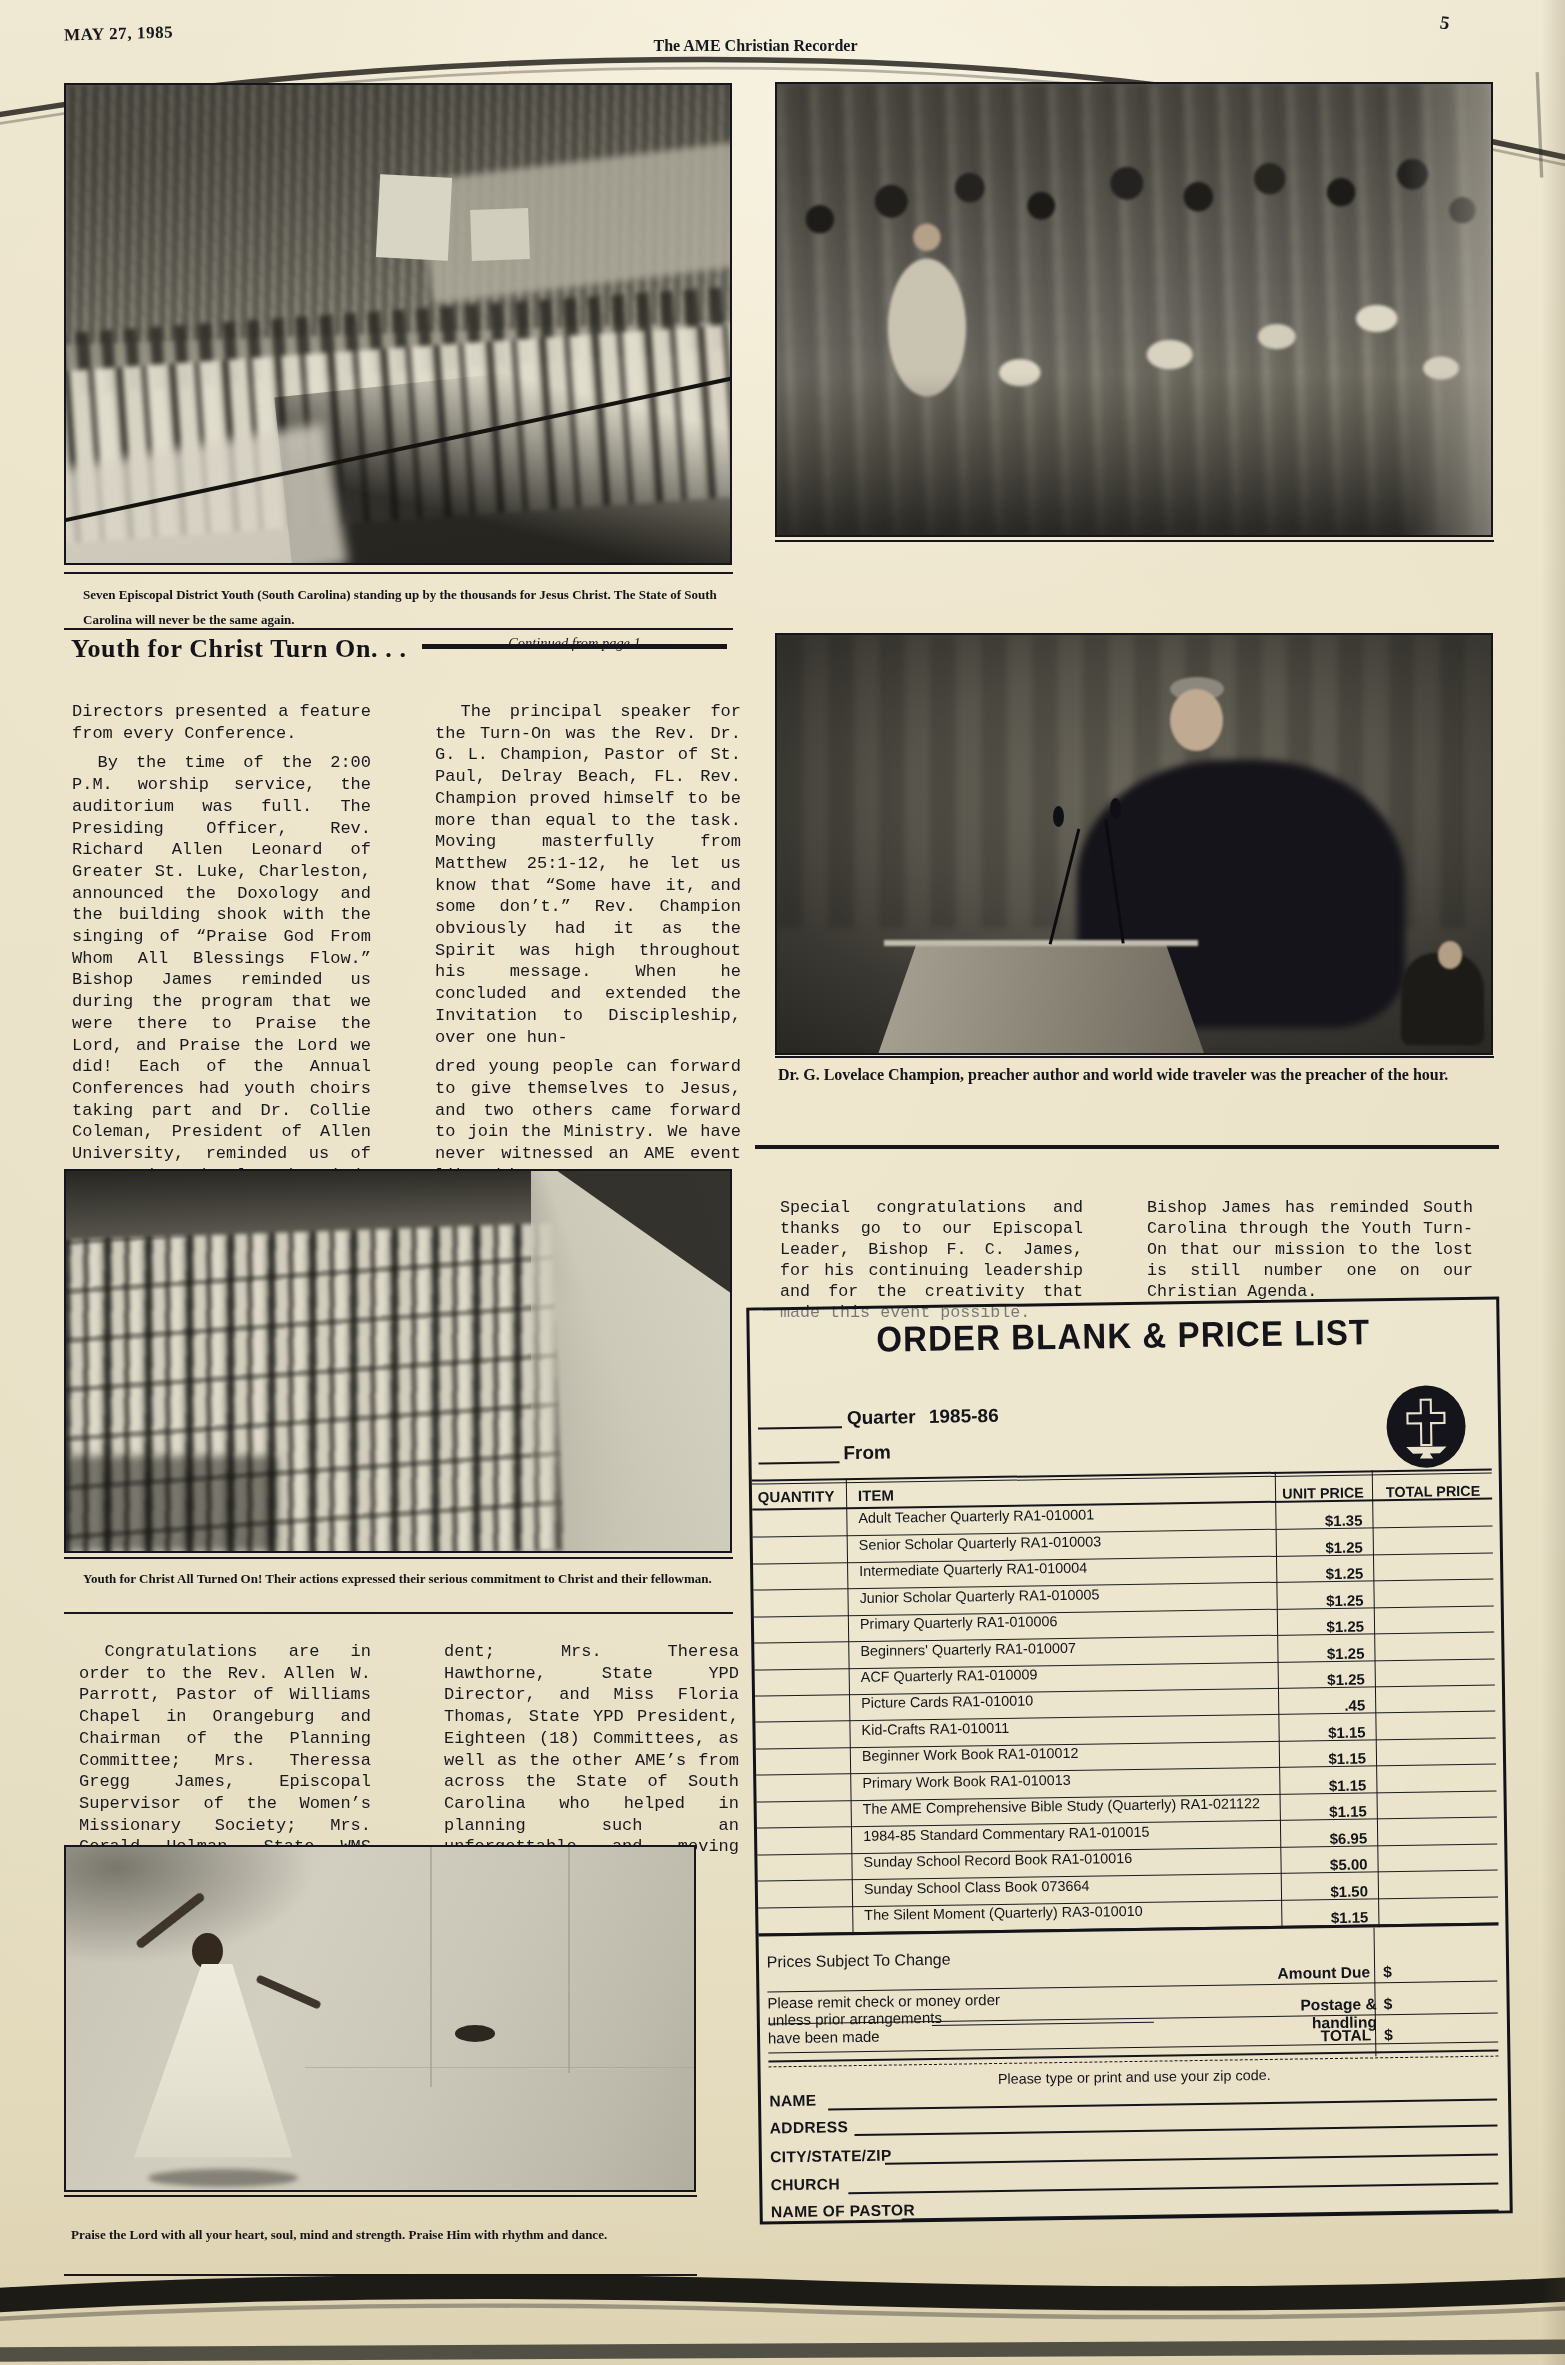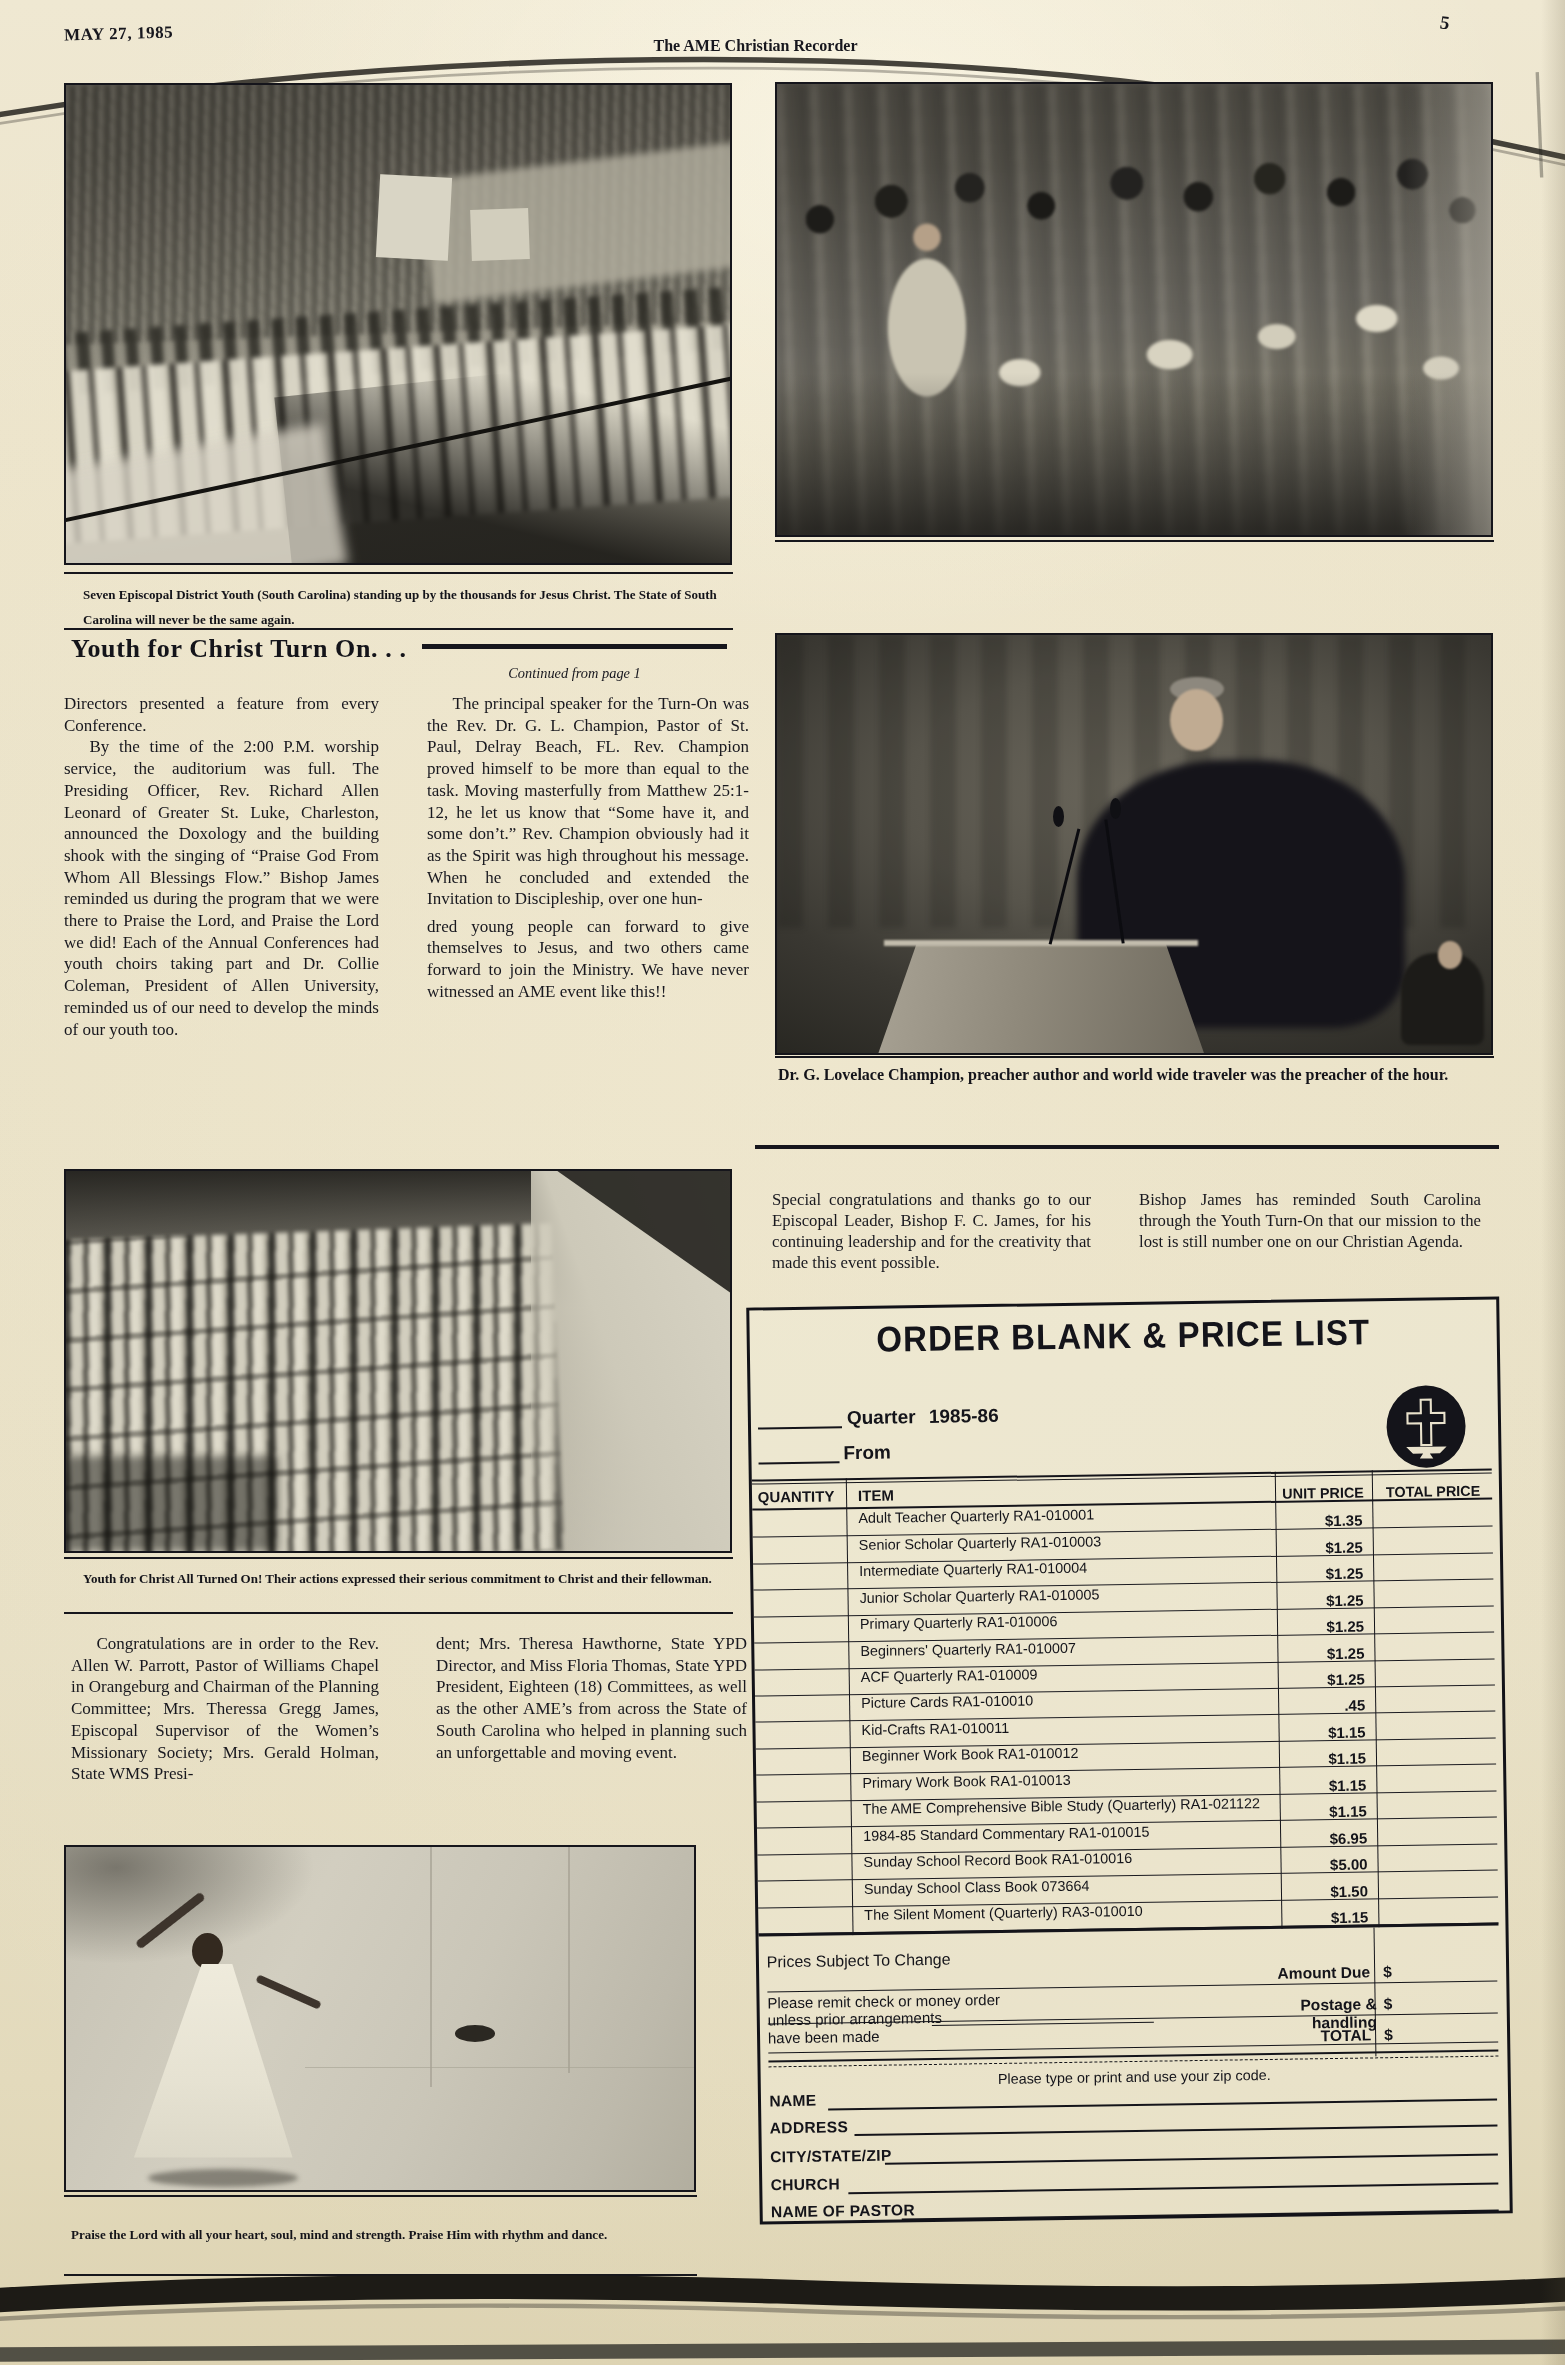--- a/index.html
+++ b/index.html
@@ -9,21 +9,21 @@
       radial-gradient(ellipse 60% 30% at 55% 6%, rgba(255,252,238,.55), transparent 70%),
       radial-gradient(ellipse 90% 70% at 50% 45%, rgba(248,241,220,.35), transparent 80%),
       linear-gradient(180deg,#efe8d2 0%, #ece4cb 18%, #e9e1c6 45%, #e7dfc4 70%, #e3dabc 88%, #ddd3b2 100%);}
   .abs{position:absolute;}
   .ly{position:absolute;}
   .rule{position:absolute;background:#16161c;}
   .photo{position:absolute;border:2.8px solid #15151b;overflow:hidden;background:#8a867a;}
   .cap{position:absolute;font-weight:bold;font-size:13px;line-height:25px;color:#14141a;}
   .cap2{font-size:16px;line-height:20px;}
   .bodycol{position:absolute;font-size:17px;line-height:21.7px;text-align:justify;color:#18181f;}
-  .bodycol p{margin:0;text-indent:25.5px;}
+  .bodycol p{margin:8px;text-indent:25.5px;font-family:Liberation Mono, monospace;}
   .bodycol p.noind{text-indent:0;}
   .bodycol p.gap{margin-top:5.6px;}
   .hl{position:absolute;font-weight:bold;font-size:26px;color:#14141a;letter-spacing:0.6px;}
   .masthead{position:absolute;font-weight:bold;font-size:16px;text-align:center;font-family:Liberation Serif, serif;}
   .pgdate{position:absolute;font-weight:bold;font-size:17px;letter-spacing:0.6px;}
   .pgnum{position:absolute;font-weight:bold;font-size:19px;}
   .cont{position:absolute;font-style:italic;font-size:14.4px;text-align:center;}
   
   #form{position:absolute;left:753px;top:1302px;width:747px;height:911px;
     border:3.3px solid #121218;transform:rotate(-0.85deg);
@@ -99,21 +99,21 @@
       radial-gradient(ellipse 20px 13.3px at 70% 56%, #d2cdbb 88%, transparent),
       radial-gradient(ellipse 22px 14.4px at 84% 52%, #ddd8c6 88%, transparent),
       radial-gradient(ellipse 19px 12.2px at 93% 63%, #d5d0be 88%, transparent);"></div>
     <div class="ly" style="inset:0;background:linear-gradient(to top,rgba(16,15,13,.78),transparent 36%);"></div>
     <div class="ly" style="right:0;top:0;width:12%;height:100%;background:linear-gradient(to left,rgba(205,200,186,.5),transparent);"></div>
   </div>
   <div class="rule" style="left:775px;top:540px;width:719px;height:2.2px;"></div>
 
   <div class="hl" style="left:71px;top:634px;">Youth for Christ Turn On. . .</div>
   <div class="rule" style="left:422px;top:644px;width:305px;height:5px;"></div>
-  <div class="cont" style="left:422px;top:665px;width:305px;">Continued from page 1</div>
+  <div class="cont" style="left:422px;top:635px;width:305px;">Continued from page 1</div>
 
   <div class="bodycol" style="left:64px;top:693px;width:315px;">
     <p class="noind">Directors presented a feature from every Conference.</p>
     <p>By the time of the 2:00 P.M. worship service, the auditorium was full. The Presiding Officer, Rev. Richard Allen Leonard of Greater St. Luke, Charleston, announced the Doxology and the building shook with the singing of “Praise God From Whom All Blessings Flow.” Bishop James reminded us during the program that we were there to Praise the Lord, and Praise the Lord we did! Each of the Annual Conferences had youth choirs taking part and Dr. Collie Coleman, President of Allen University, reminded us of our need to develop the minds of our youth too.</p>
   </div>
   <div class="bodycol" style="left:427px;top:693px;width:322px;">
     <p>The principal speaker for the Turn-On was the Rev. Dr. G. L. Champion, Pastor of St. Paul, Delray Beach, FL. Rev. Champion proved himself to be more than equal to the task. Moving masterfully from Matthew 25:1-12, he let us know that “Some have it, and some don’t.” Rev. Champion obviously had it as the Spirit was high throughout his message. When he concluded and extended the Invitation to Discipleship, over one hun-</p>
     <p class="noind gap">dred young people can forward to give themselves to Jesus, and two others came forward to join the Ministry. We have never witnessed an AME event like this!!</p>
   </div>
 

